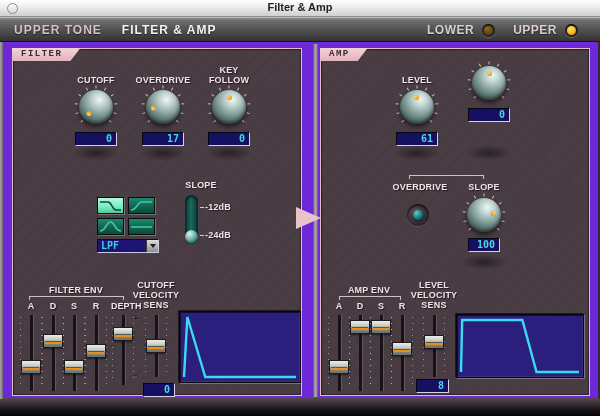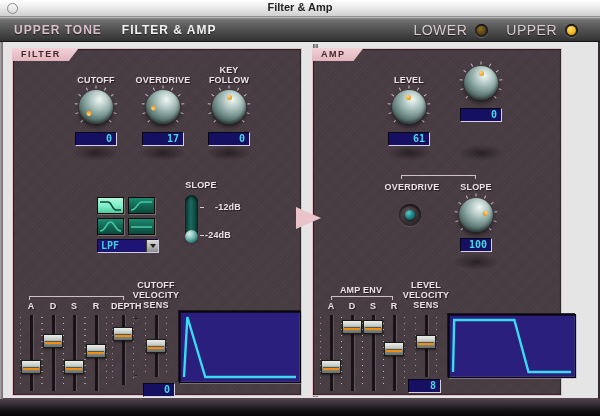--- a/index.html
+++ b/index.html
@@ -1,37 +1,37 @@
 <!DOCTYPE html>
 <html><head>
 <meta charset="utf-8">
 <style>
   html,body{margin:0;padding:0;background:#222;}
   *{box-sizing:border-box;}
-  .window{position:relative;width:600px;height:416px;background:#e5e5e5;overflow:hidden;
+  .window{position:relative;width:600px;height:416px;background:#6d28d9;overflow:hidden;
           font-family:"Liberation Sans",sans-serif;}
   
   .titlebar{position:absolute;left:0;top:0;width:600px;height:17px;
     background:linear-gradient(180deg,#ffffff 0%,#ececec 45%,#cfcfcf 100%);
     border-bottom:1px solid #8f8f8f;}
   .titlebar .title{position:absolute;left:0;right:0;top:1px;text-align:center;
     font-size:11px;font-weight:bold;color:#222;}
   .close-btn{position:absolute;left:7px;top:3px;width:11px;height:11px;border-radius:50%;
     border:1px solid #8a8a8a;background:linear-gradient(180deg,#fafafa,#d8d8d8);}
   
   .header{position:absolute;left:0;top:17px;width:600px;height:25px;
     background:linear-gradient(180deg,#8d8d8d 0%,#6e6e6e 10%,#545454 45%,#3d3d3d 80%,#2e2e2e 100%);
     border-top:1px solid #b9b9b9;box-shadow:inset 0 -1px 0 #161616;
     display:flex;align-items:center;}
   .tone-label{margin-left:14px;font-size:12px;font-weight:bold;letter-spacing:1px;color:#d9c0cb;
     text-shadow:0 1px 1px rgba(0,0,0,.6);}
   .page-label{margin-left:20px;font-size:12px;font-weight:bold;letter-spacing:1px;color:#f4f2f3;
     text-shadow:0 1px 1px rgba(0,0,0,.6);}
   .header-right{margin-left:auto;margin-right:12px;display:flex;align-items:center;gap:8px;}
-  .led-label{font-size:14px;font-weight:normal;color:#d9cdd2;letter-spacing:.5px;
+  .led-label{font-size:12px;font-weight:bold;color:#d9cdd2;letter-spacing:.5px;
     text-shadow:0 1px 1px rgba(0,0,0,.6);}
   .led{width:13px;height:13px;border-radius:50%;margin-right:10px;
     background:radial-gradient(circle at 40% 35%,#4c4038,#241e1c 80%);
     box-shadow:inset 0 1px 2px rgba(0,0,0,.9),0 1px 1px rgba(255,255,255,.25);position:relative;}
   .led i{position:absolute;left:2px;top:2px;width:9px;height:9px;border-radius:50%;}
   .led.on i{background:radial-gradient(circle at 38% 30%,#ffe070,#f5b91e 55%,#b87708);}
   .led.off i{background:radial-gradient(circle at 38% 30%,#8a6c1e,#5d4712 60%,#3a2d0c);}
   
   .edge-left{position:absolute;left:0;top:42px;width:3px;height:357px;
     background:linear-gradient(90deg,#aca6aa,#6e686c);z-index:4;}
@@ -42,24 +42,24 @@
     border-top:11px solid transparent;border-bottom:11px solid transparent;border-left:25px solid #e9c2ca;}
   .footer{position:absolute;left:0;top:398px;width:600px;height:18px;z-index:3;
     background:linear-gradient(180deg,#554750 0%,#3b3238 30%,#171316 65%,#050405 100%);}
   
   .panel{position:absolute;top:48px;height:348px;background:#4a3d44;border:1px solid #e6bec6;
     box-shadow:inset 1px 1px 1px rgba(0,0,0,.5),inset -1px -1px 1px rgba(0,0,0,.4);z-index:2;}
   .panel::before{content:'';position:absolute;inset:0;pointer-events:none;
     background:repeating-linear-gradient(45deg,rgba(255,255,255,.015) 0 1px,transparent 1px 3px),
                repeating-linear-gradient(-45deg,rgba(0,0,0,.05) 0 1px,transparent 1px 2px);}
   .panel.filter{left:12px;width:290px;}
-  .panel.amp{left:312px;width:250px;}
+  .panel.amp{left:320px;width:270px;}
   .tab{position:absolute;left:-1px;top:-1px;height:13px;padding:1px 18px 0 9px;
     background:linear-gradient(180deg,#f2d3d8,#e2b4bd);color:#42282f;font-size:9px;font-weight:bold;
-    letter-spacing:1.5px;clip-path:polygon(0 0,100% 0,calc(100% - 10px) 100%,0 100%);z-index:3;}
+    letter-spacing:1.5px;clip-path:polygon(0 0,100% 0,calc(100% - 10px) 100%,0 100%);z-index:3;font-family:Liberation Mono, monospace;}
   .lbl{position:absolute;font-size:9px;font-weight:bold;color:#efe2e8;letter-spacing:.2px;
     text-align:center;text-shadow:1px 1px 1px rgba(0,0,0,.55);line-height:10px;}
   .bracket{position:absolute;height:4px;border:1px solid #cfc0c8;border-bottom:none;}
   
   .knob-group{position:absolute;width:80px;text-align:center;}
   .k-label{height:24px;display:flex;flex-direction:column;justify-content:flex-end;
     font-size:9px;font-weight:bold;color:#efe2e8;line-height:10px;letter-spacing:.2px;
     text-shadow:1px 1px 1px rgba(0,0,0,.55);}
   .knob{position:relative;width:44px;height:44px;margin:0 auto;}
   .tick{position:absolute;left:50%;top:50%;width:1px;height:3px;background:rgba(234,226,230,.8);}
@@ -279,23 +279,24 @@
           <i class="dd-arrow"></i>
         </span>
     </div>
 
     <div class="lbl" style="left:158px;top:131px;width:60px">SLOPE</div>
     <div class="slope-track">
       <i class="slope-knob"></i>
     </div>
     <i class="slope-dash" style="left:187px;top:158px"></i>
     <i class="slope-dash" style="left:187px;top:186px"></i>
-    <div class="lbl" style="left:192px;top:153px;width:36px;text-align:right">-12dB</div>
+    <div class="lbl" style="left:192px;top:153px;width:36px;text-align:left">-12dB</div>
     <div class="lbl" style="left:192px;top:181px;width:36px;text-align:left">-24dB</div>
 
+    <div class="lbl" style="left:13px;top:236px;width:100px">FILTER ENV</div>
     <div class="bracket" style="left:16px;top:247px;width:95px"></div>
 
     <div class="slider" style="left:6px;top:252px">
       <div class="sl-label">A</div>
       <div class="sl-body" style="height:76px">
           <i class="sl-cap" style="bottom: calc(28% - 3.92px);"></i>
         </div>
     </div>
     <div class="slider" style="left:28px;top:252px">
       <div class="sl-label">D</div>

